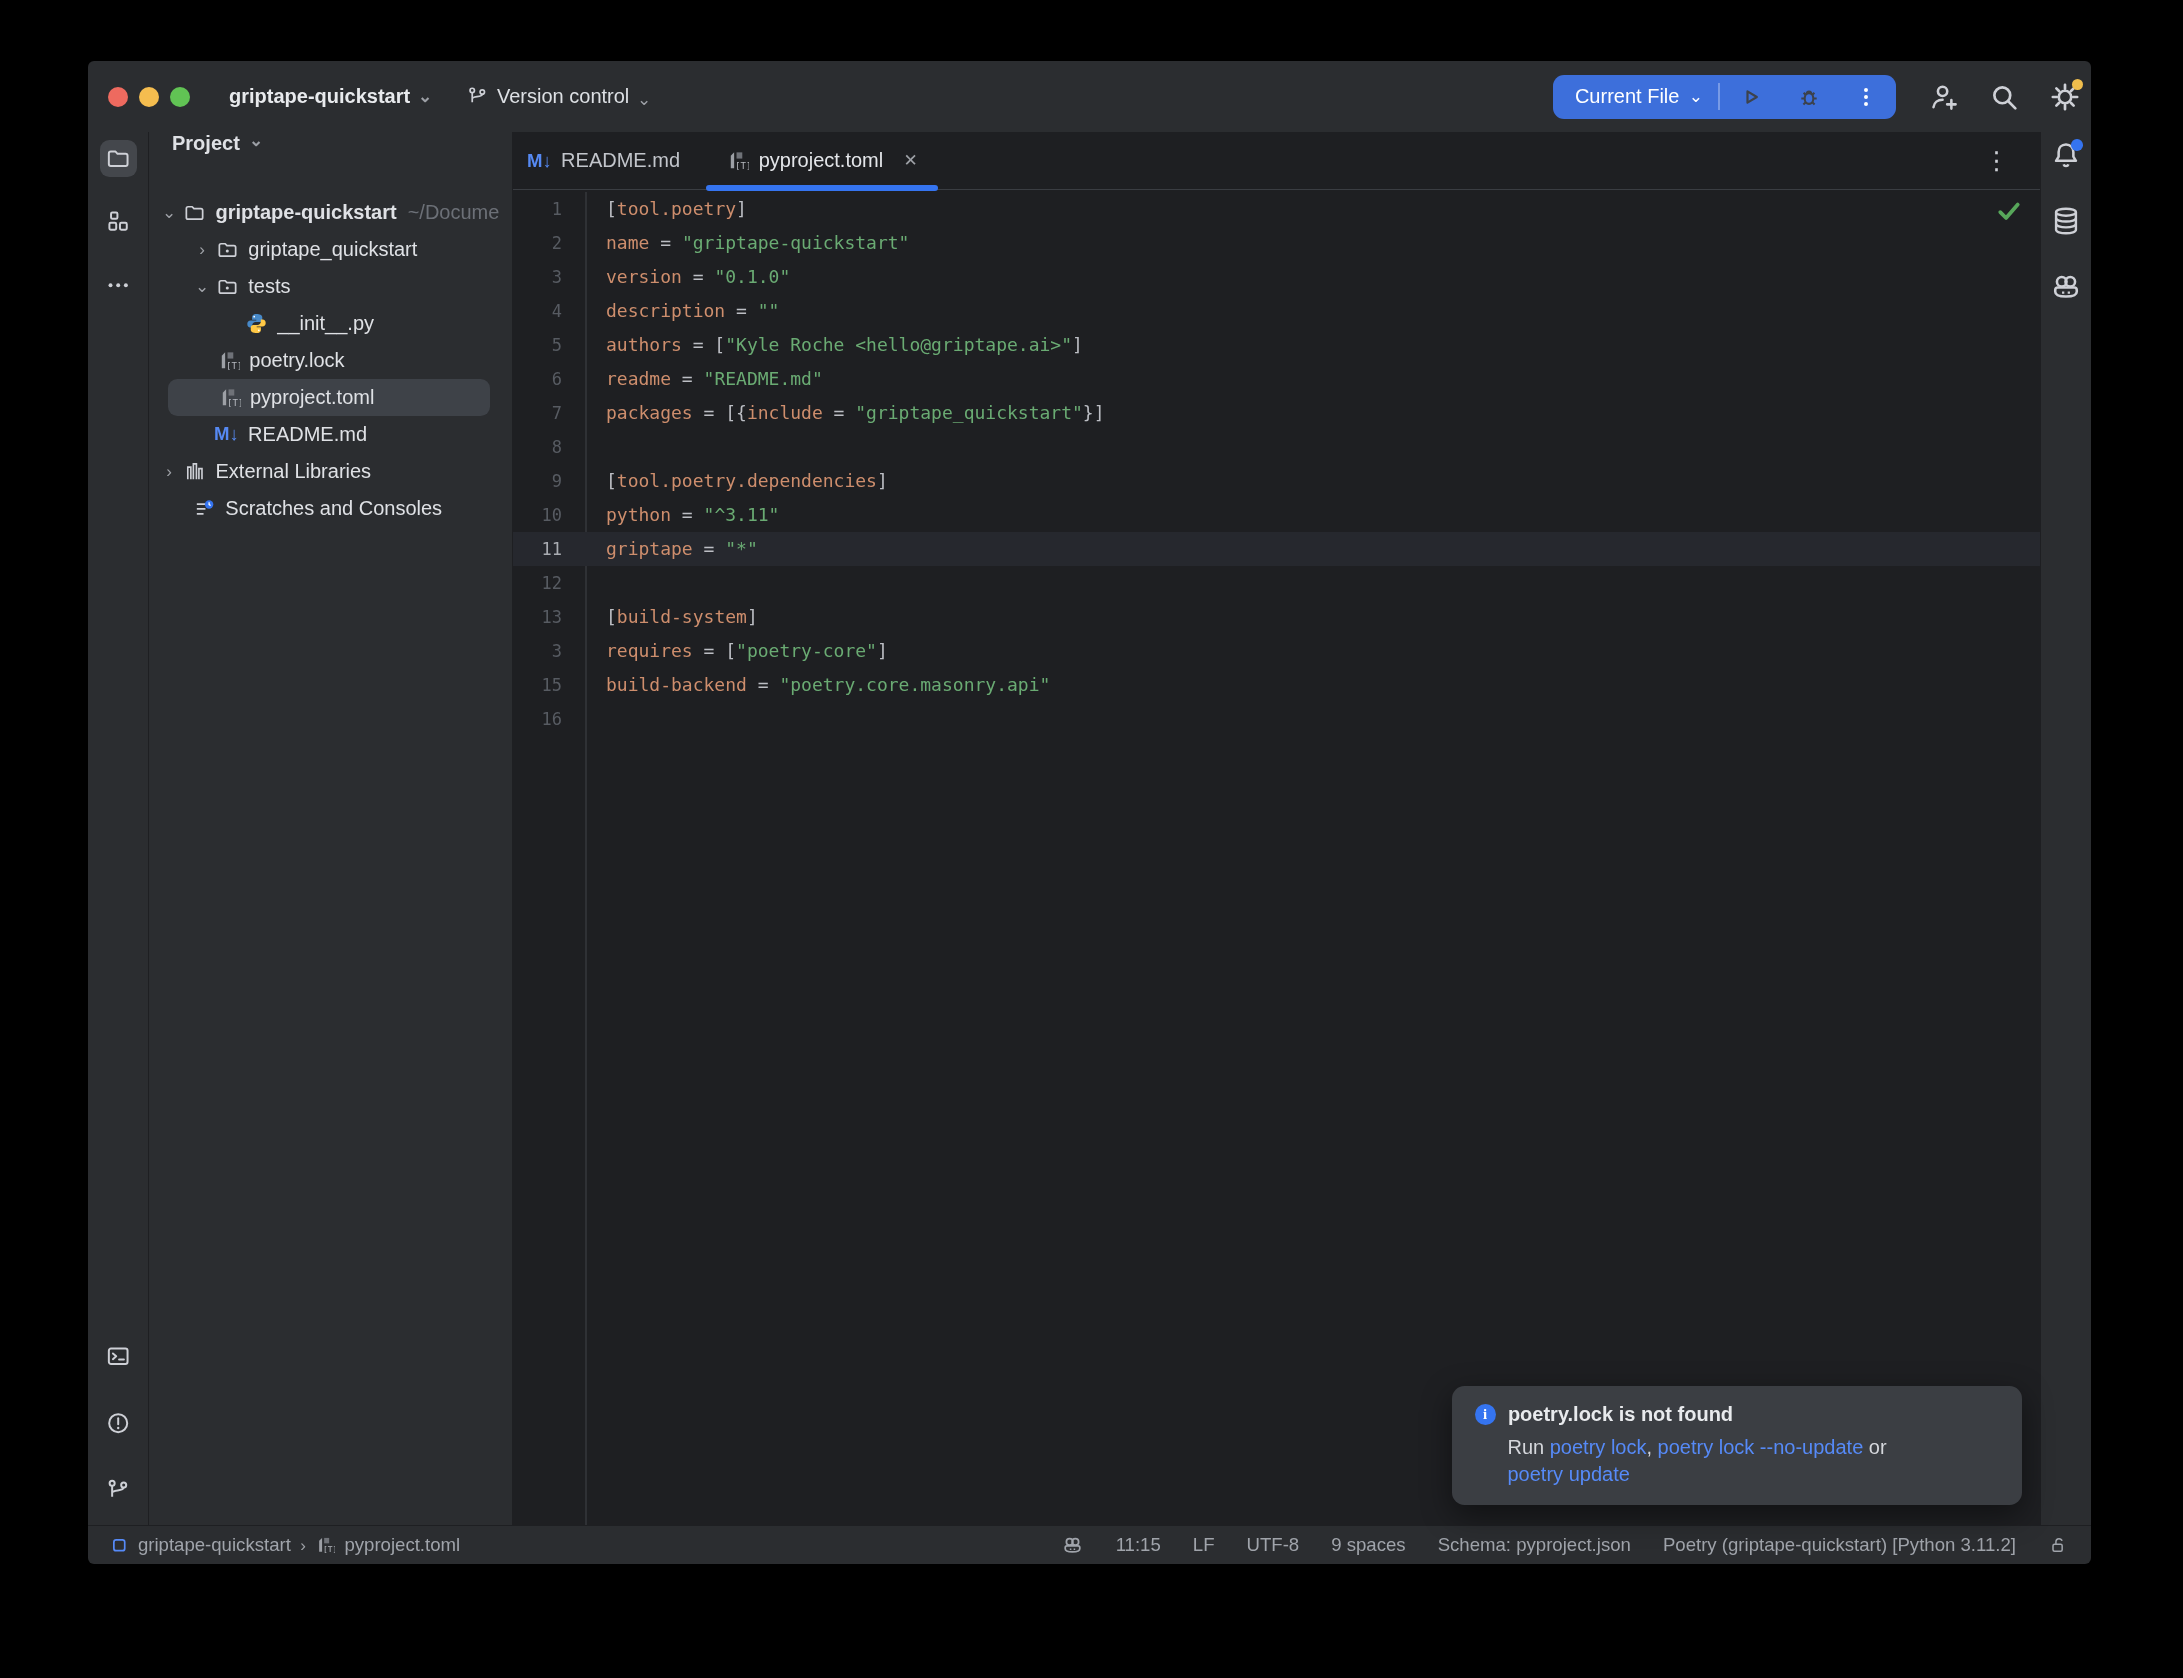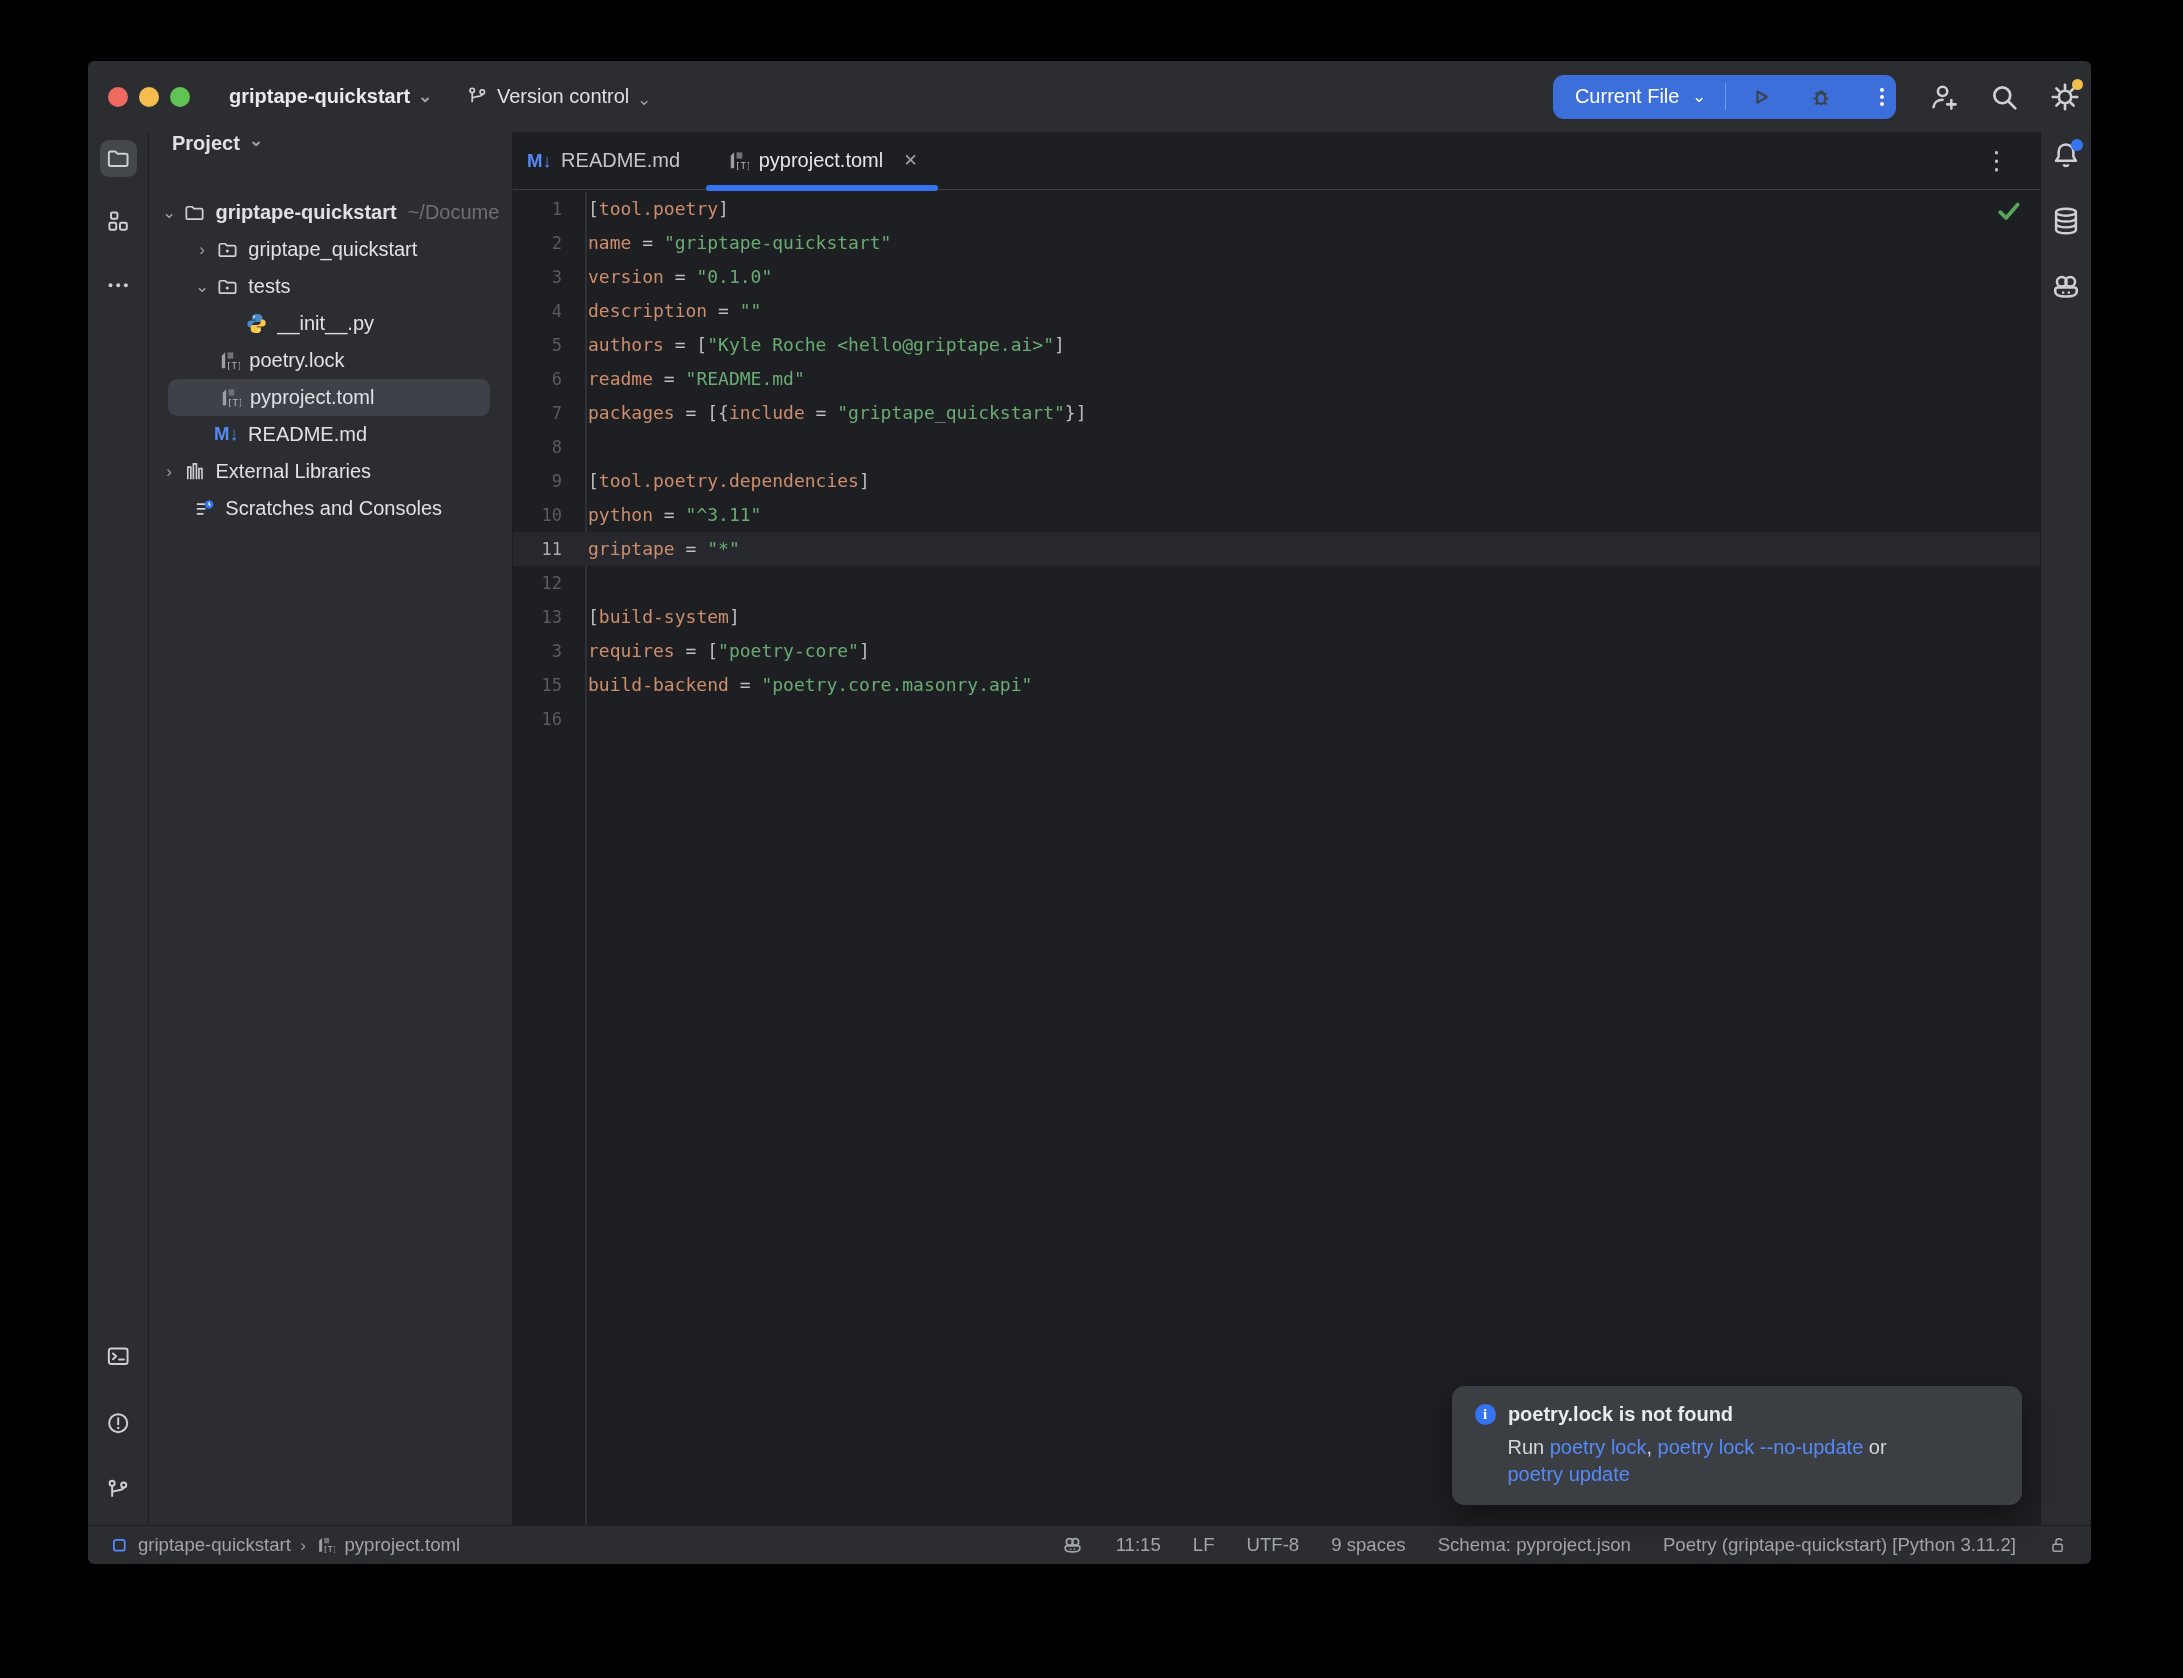--- a/index.html
+++ b/index.html
@@ -15,21 +15,21 @@
   .lights { display:flex; gap:11px; margin-left:20px; }
   .light { width:20px; height:20px; border-radius:50%; }
   .l-red{background:#EE6A5F;} .l-yellow{background:#F5BD4F;} .l-green{background:#61C354;}
   .tb-menu { display:flex; align-items:center; gap:7.8px; color:#E8EAED;
              font-size:20px; cursor:default; }
   .proj-menu { margin-left:39px; font-weight:700; }
   .vc-menu   { margin-left:34px; font-weight:400; color:#DDE0E4;align-items:flex-end; }
   .chev { color:#9DA0A6; font-size:17px; line-height:1; }
   .spacer { flex:1; }
   .run-pill { width:343px; height:44px; border-radius:11px; background:#3D6FDB;
-              display:flex; align-items:center; padding-left:22px; color:#fff;justify-content:space-between; }
+              display:flex; align-items:center; padding-left:22px; color:#fff; }
   .run-pill .label { font-size:20px; }
   .run-pill .chev { color:#fff; margin-left:9.3px; }
   .pill-sep { width:1.6px; height:26.4px; background:rgba(255,255,255,.30); margin:0 17px 0 15.5px; }
   .pill-ic { width:28px; height:28px; color:#3C424C; margin-right:29.5px; flex:0 0 auto; }
   .pill-ic:last-child { margin-right:0; }
   .tb-icons { display:flex; gap:26.4px; margin:0 9.3px 0 31px; }
   .tb-icon { width:34px; height:34px; position:relative; color:#CED0D6; }
   .dot-badge { position:absolute; width:11.7px; height:11.7px; border-radius:50%; top:-0.8px; right:-1.6px; }
 
   
@@ -77,21 +77,21 @@
   .tab-kebab { margin-left:auto; margin-right:31px; align-self:center;
                color:#CED0D6; font-size:25px; }
   .code-area { position:absolute; left:0; right:0; top:60px; bottom:0; overflow:hidden; }
   .gutter-line { position:absolute; left:72px; top:0; bottom:0; width:1.6px; background:#2F3135; }
   .cline { display:flex; height:34px; line-height:34px;
            font-family:"DejaVu Sans Mono", monospace; font-size:18px; position:relative; }
   .cline.current { background:#26282E; }
   .lnum { width:72px; padding-right:23px; text-align:right; color:#575B62;
           font-size:17px; flex:0 0 auto; }
   .cline.current .lnum { color:#A9ACB2; }
-  .lcode { padding-left:3px; white-space:pre; }
+  .lcode { padding-left:21px; white-space:pre; }
   .tok-p { color:#BCBEC4; } .tok-k { color:#CE8E6D; } .tok-s { color:#6AAB73; }
   .insp-check { position:absolute; top:65px; right:17px; width:28px; height:28px; }
 
   
   .statusbar { position:absolute; left:0; right:0; bottom:0; height:39px;
                border-top:1.6px solid #1E1F22; display:flex; align-items:center;
                font-size:18.6px; color:#A0A4AB; padding:0 23px 0 22px; }
   .crumbs { display:flex; align-items:center; gap:9.3px; }
   .sb-right { margin-left:auto; display:flex; align-items:center; gap:32px;text-align:center; }
   .sb-ic { width:23px; height:23px; color:#A0A4AB; }

